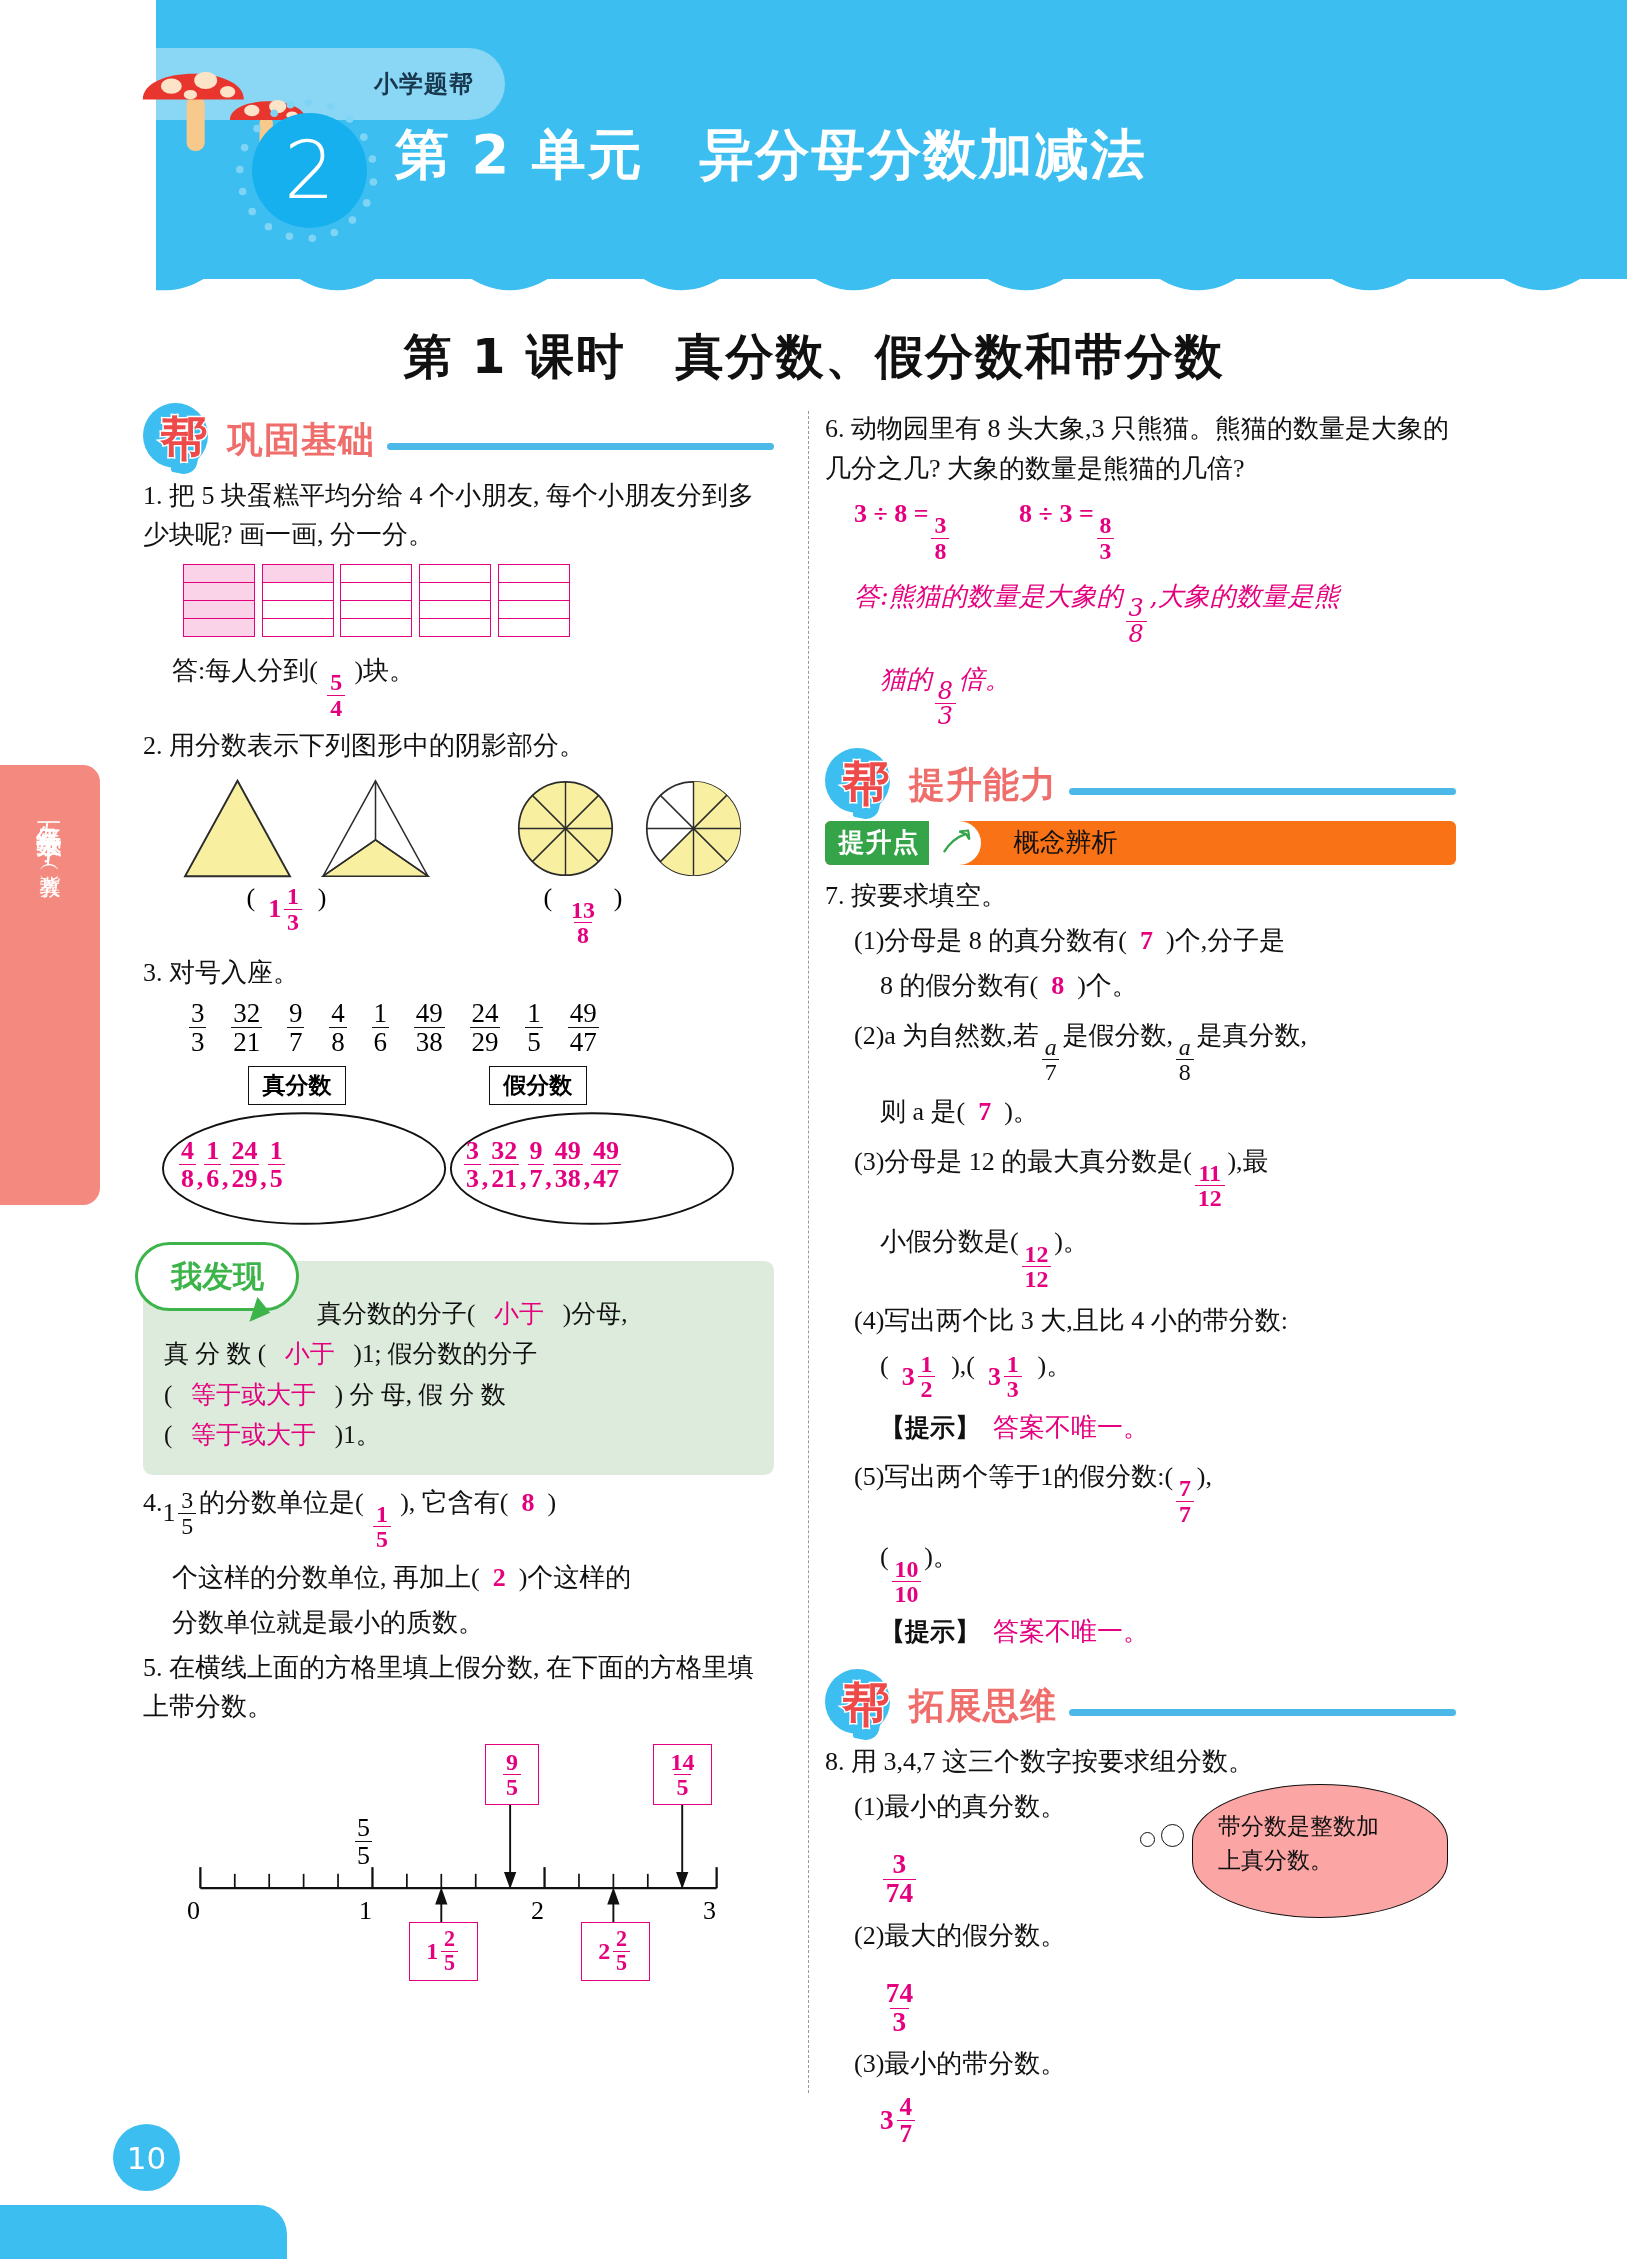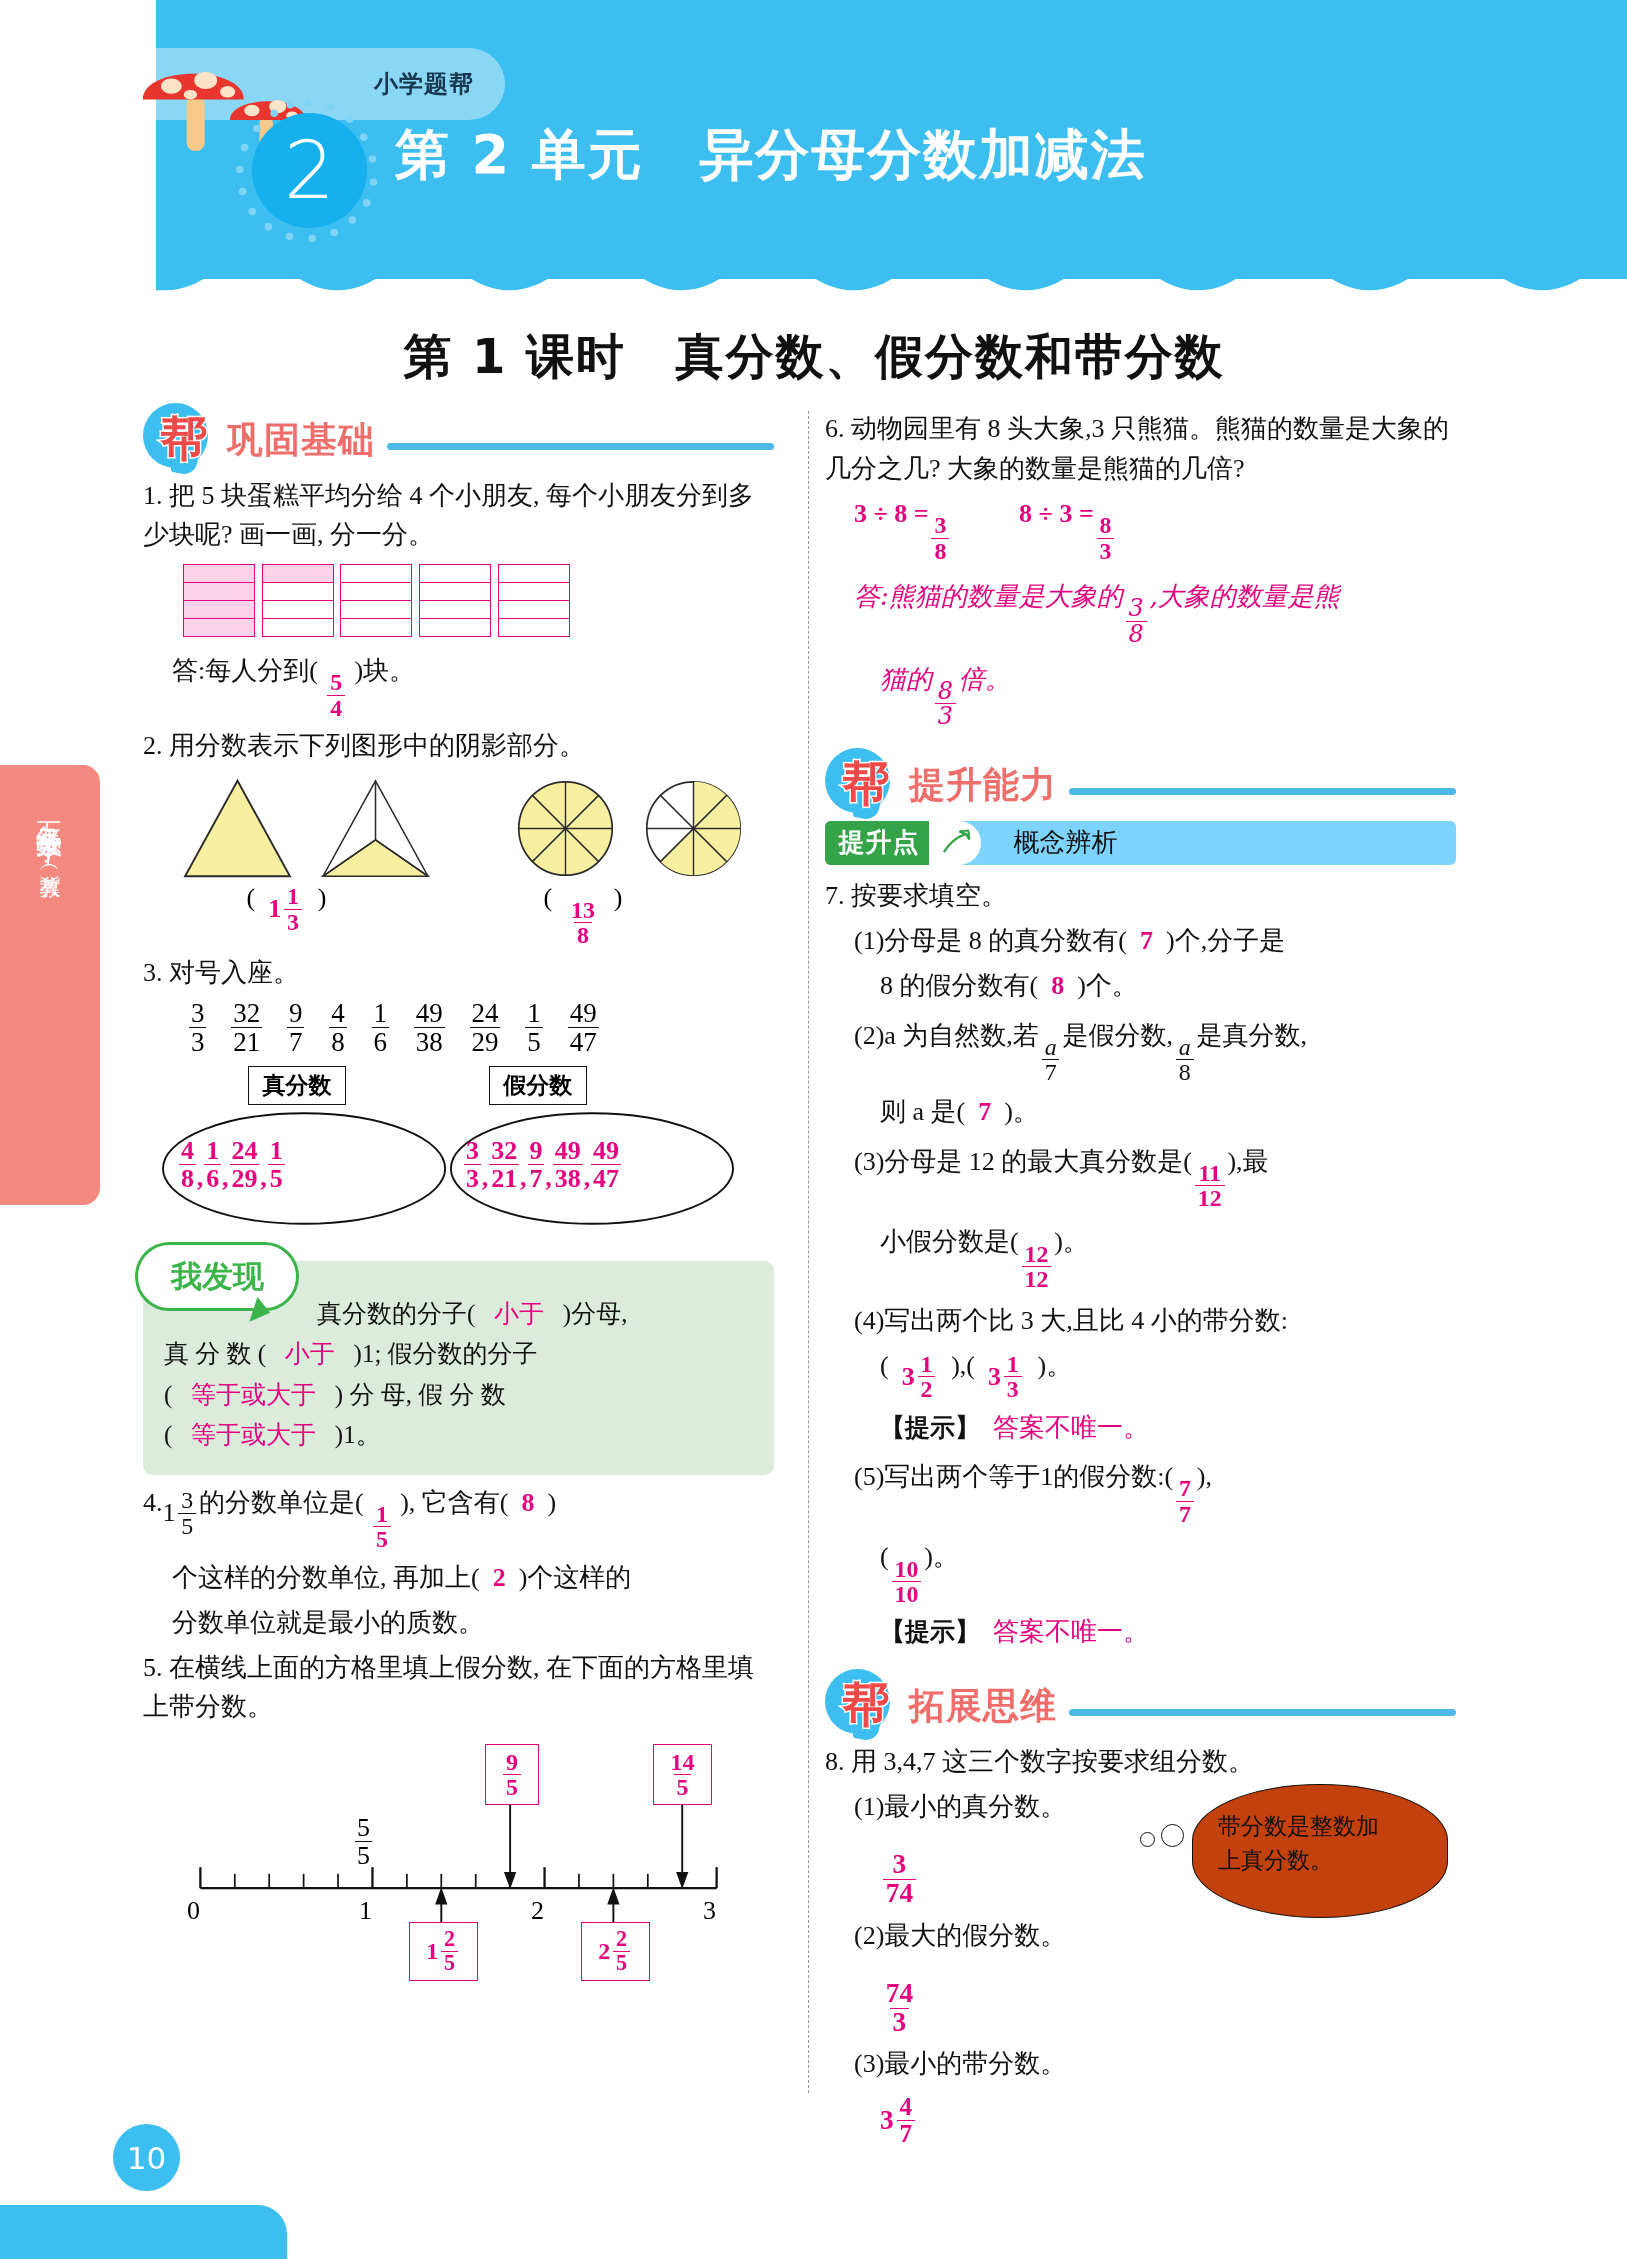--- a/index.html
+++ b/index.html
@@ -161,38 +161,38 @@
   
   .numline { position:relative; height:249px; margin:7.6px 0 0 0; }
   .boxtag {
     position:absolute; border:1.9px solid #e5007f; background:#fff;
     padding:1.9px 7.6px; font-size:24px; color:#e5007f;
     display:flex; align-items:center; justify-content:center;
   }
 
   
   .tip-bar {
-    display:flex; align-items:center; height:44px; background:#7dd3fc;
+    display:flex; align-items:center; height:44px; background:#f97316;
     border-radius:5.7px; margin:5.7px 0 11.5px 0; overflow:visible; position:relative;
   }
   .tip-chip {
     background:#35a449; color:#fff; font-family:"DejaVu Sans", sans-serif;
     font-size:26px; font-weight:bold; height:44px; display:flex; align-items:center;
     padding:0 11.5px 0 13.4px; border-radius:5.7px 0 0 5.7px; letter-spacing:1px;
   }
   .tip-arrowcirc {
     width:52px; height:44px; background:#ffffff; border-radius:0 38px 38px 0;
     display:flex; align-items:center; justify-content:center; margin-left:-1.9px;
   }
   .tip-text { margin-left:32.5px; font-size:26px; color:#111; }
 
   
   .thought {
     position:absolute; border:1.9px solid #111; border-radius:50% / 42%;
-    background:#c2410c; font-size:23px; line-height:1.5; color:#111;
+    background:#fca5a5; font-size:23px; line-height:1.5; color:#111;
     padding:25px 25px; text-align:left;
   }
   .tdot { position:absolute; border:1.9px solid #111; border-radius:50%; background:#fff; }
 
   
   .hintlbl { font-family:"DejaVu Sans", sans-serif; font-weight:bold; font-size:25px; color:#111; }
 
   
   .footer-bar {
     position:absolute; left:0; bottom:0; width:287px; height:55px;

